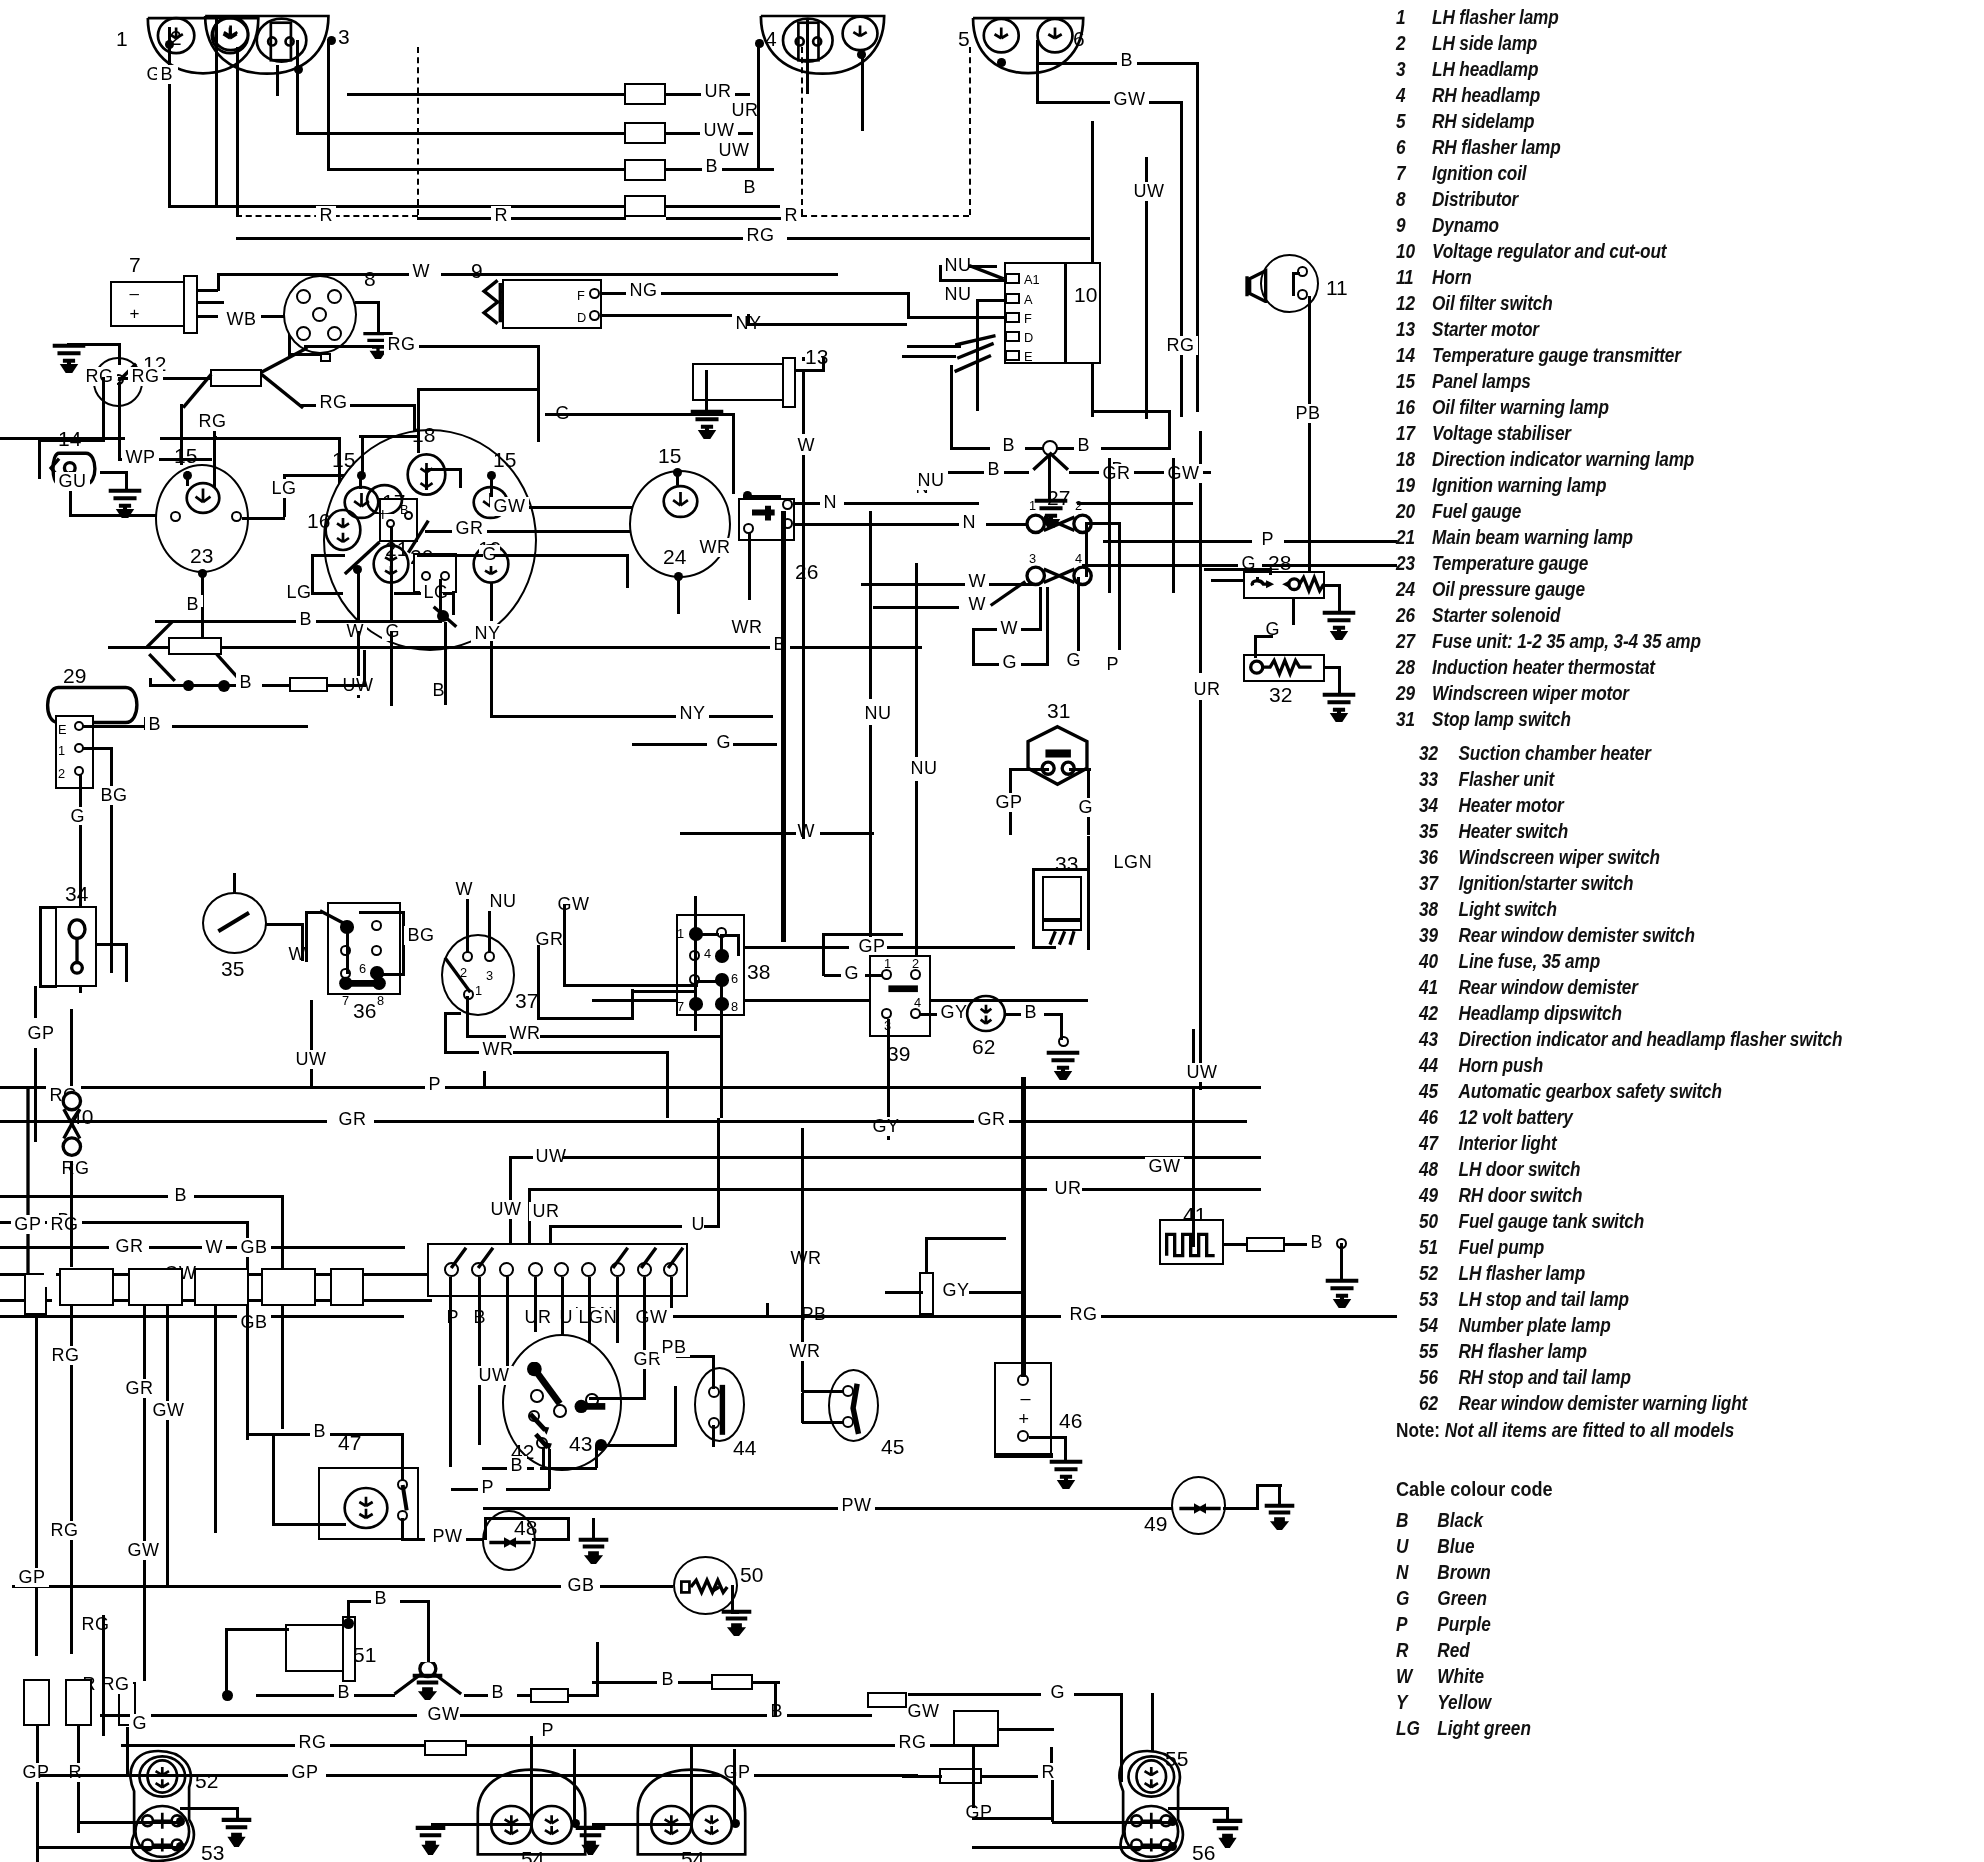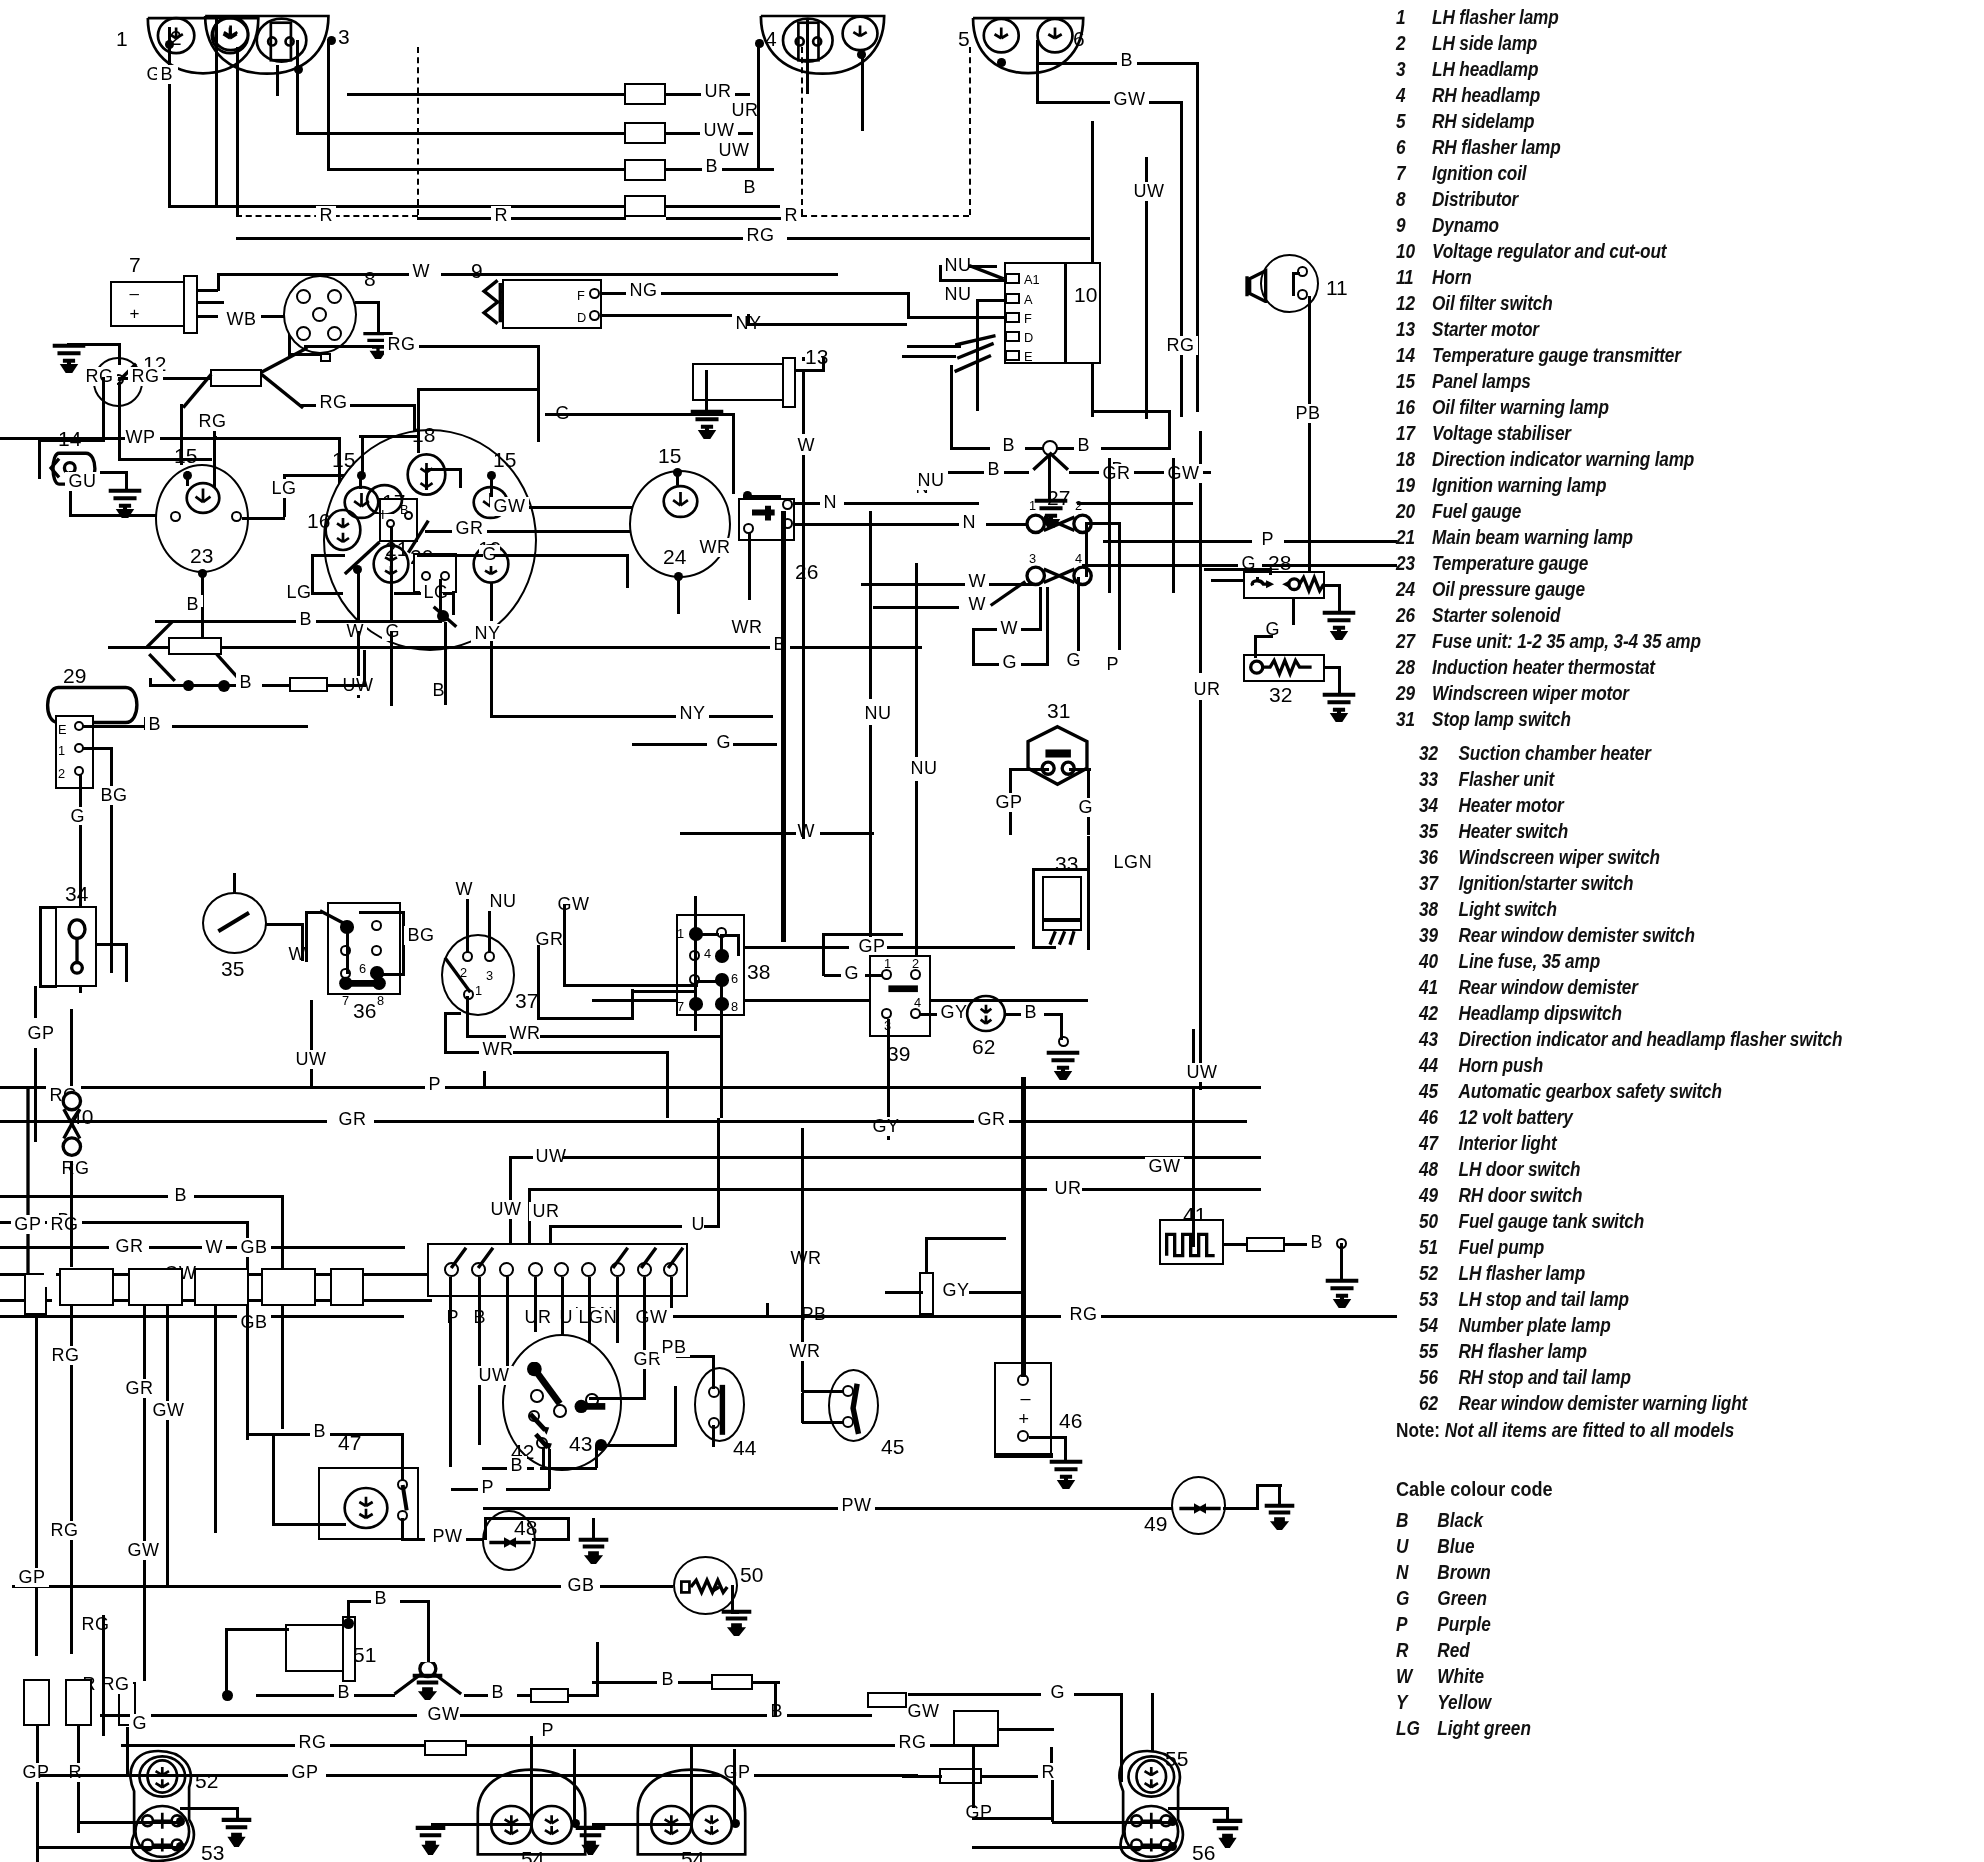--- a/index.html
+++ b/index.html
@@ -321,21 +321,21 @@
     <div class="wire v" style="left:118px;top:382px;height:77px;"></div>
     <div class="wire h" style="left:118px;top:458px;width:94px;"></div>
 
     <div class="num" style="left:58px;top:428px;">14</div>
     <svg style="position:absolute;left:47px;top:445px;" width="67" height="54" viewBox="0 0 100 80">
       <path d="M18 12 C6 12 6 58 18 58 L58 58 C76 58 76 12 58 12 Z" stroke="#000" stroke-width="5" fill="none"></path>
       <path d="M18 20 L6 34 L18 48" stroke="#000" stroke-width="5" fill="none"></path>
       <circle cx="34" cy="34" r="8" stroke="#000" stroke-width="5" fill="none"></circle>
     </svg>
     <div class="wire v" style="left:69px;top:471px;height:44px;"></div>
-    <div class="lbl" style="left:65px;top:472px;text-align:center;">GU</div>
+    <div class="lbl" style="left:55px;top:472px;text-align:center;">GU</div>
     <div class="wire h" style="left:69px;top:514px;width:108px;"></div>
     <div class="wire h" style="left:100px;top:471px;width:28px;"></div>
     <div class="wire v" style="left:125px;top:471px;height:19px;"></div>
     <div class="gnd" style="left:106px;top:488px;">
       <svg width="38" height="30" viewBox="0 0 56 44">
           <path d="M4 4 H52 M11 15 H45 M19 26 H37 M28 26 v8 M20 34 H36 L28 46 Z" stroke="#000" stroke-width="6" fill="#000"></path>
         </svg>
     </div>
 
     <div class="circ" style="left:155px;top:464px;width:94px;height:109px;"></div>
@@ -355,21 +355,21 @@
     <div class="lbl" style="left:195px;top:412px;">RG</div>
     <div class="wire h" style="left:242px;top:517px;width:43px;"></div>
     <div class="wire v" style="left:283px;top:474px;height:43px;"></div>
     <div class="wire h" style="left:283px;top:474px;width:67px;"></div>
     <div class="lbl" style="left:268px;top:479px;">LG</div>
     <div class="dot" style="left:198px;top:569px;width:9.4px;height:9.4px;"></div>
     <div class="wire v" style="left:201px;top:572px;height:35px;"></div>
     <div class="lbl" style="left:183px;top:595px;">B</div>
     <div class="wire v" style="left:201px;top:607px;height:30px;"></div>
 
-    <div class="lbl" style="left:122px;top:428px;">WP</div>
+    <div class="lbl" style="left:122px;top:448px;">WP</div>
     <div class="wire h" style="left:0px;top:437px;width:125px;"></div>
     <div class="wire h" style="left:160px;top:437px;width:180px;"></div>
     <div class="wire v" style="left:338px;top:437px;height:48px;"></div>
     <div class="lbl" style="left:82px;top:367px;">RG</div>
     <div class="wire h" style="left:118px;top:377px;width:31px;"></div>
     <div class="fuse" style="left:210px;top:369px;width:52px;height:17.5px;"></div>
     <svg style="position:absolute;left:171px;top:369px;" width="47" height="44" viewBox="0 0 70 66">
         <path d="M60 8 L18 58" stroke="#000" stroke-width="5"></path>
       </svg>
     <div class="wire v" style="left:180px;top:404px;height:61px;"></div>

